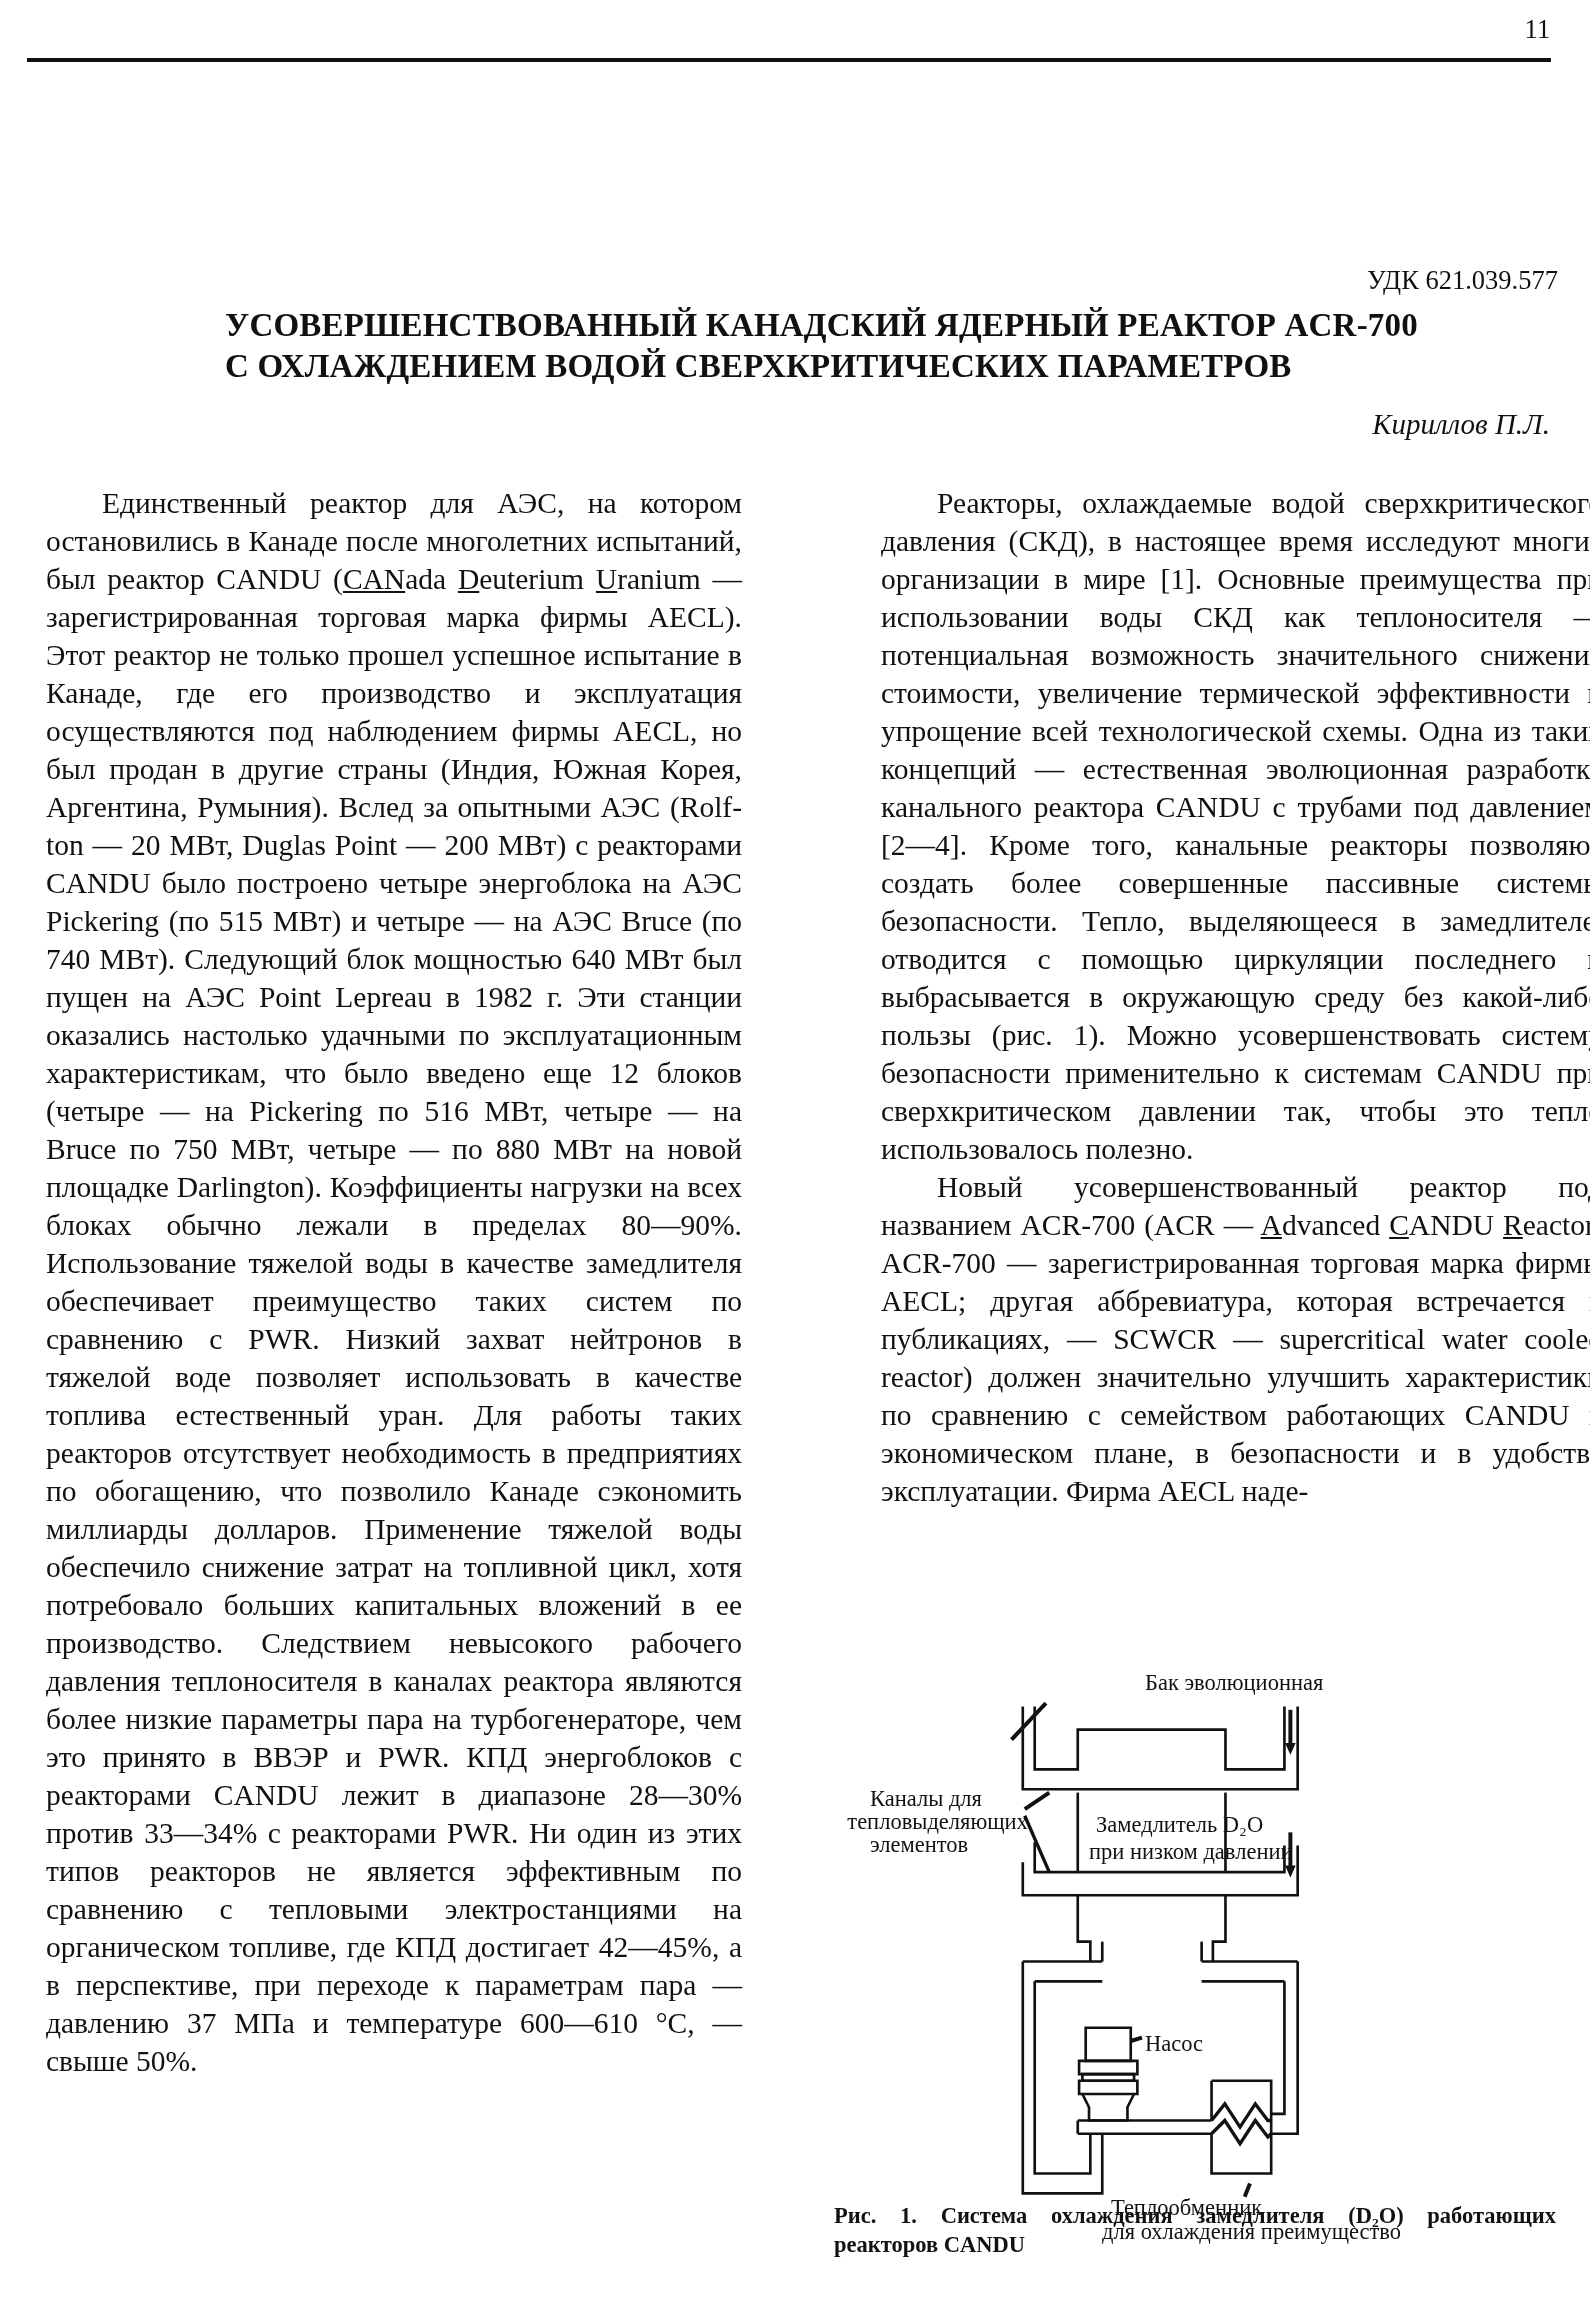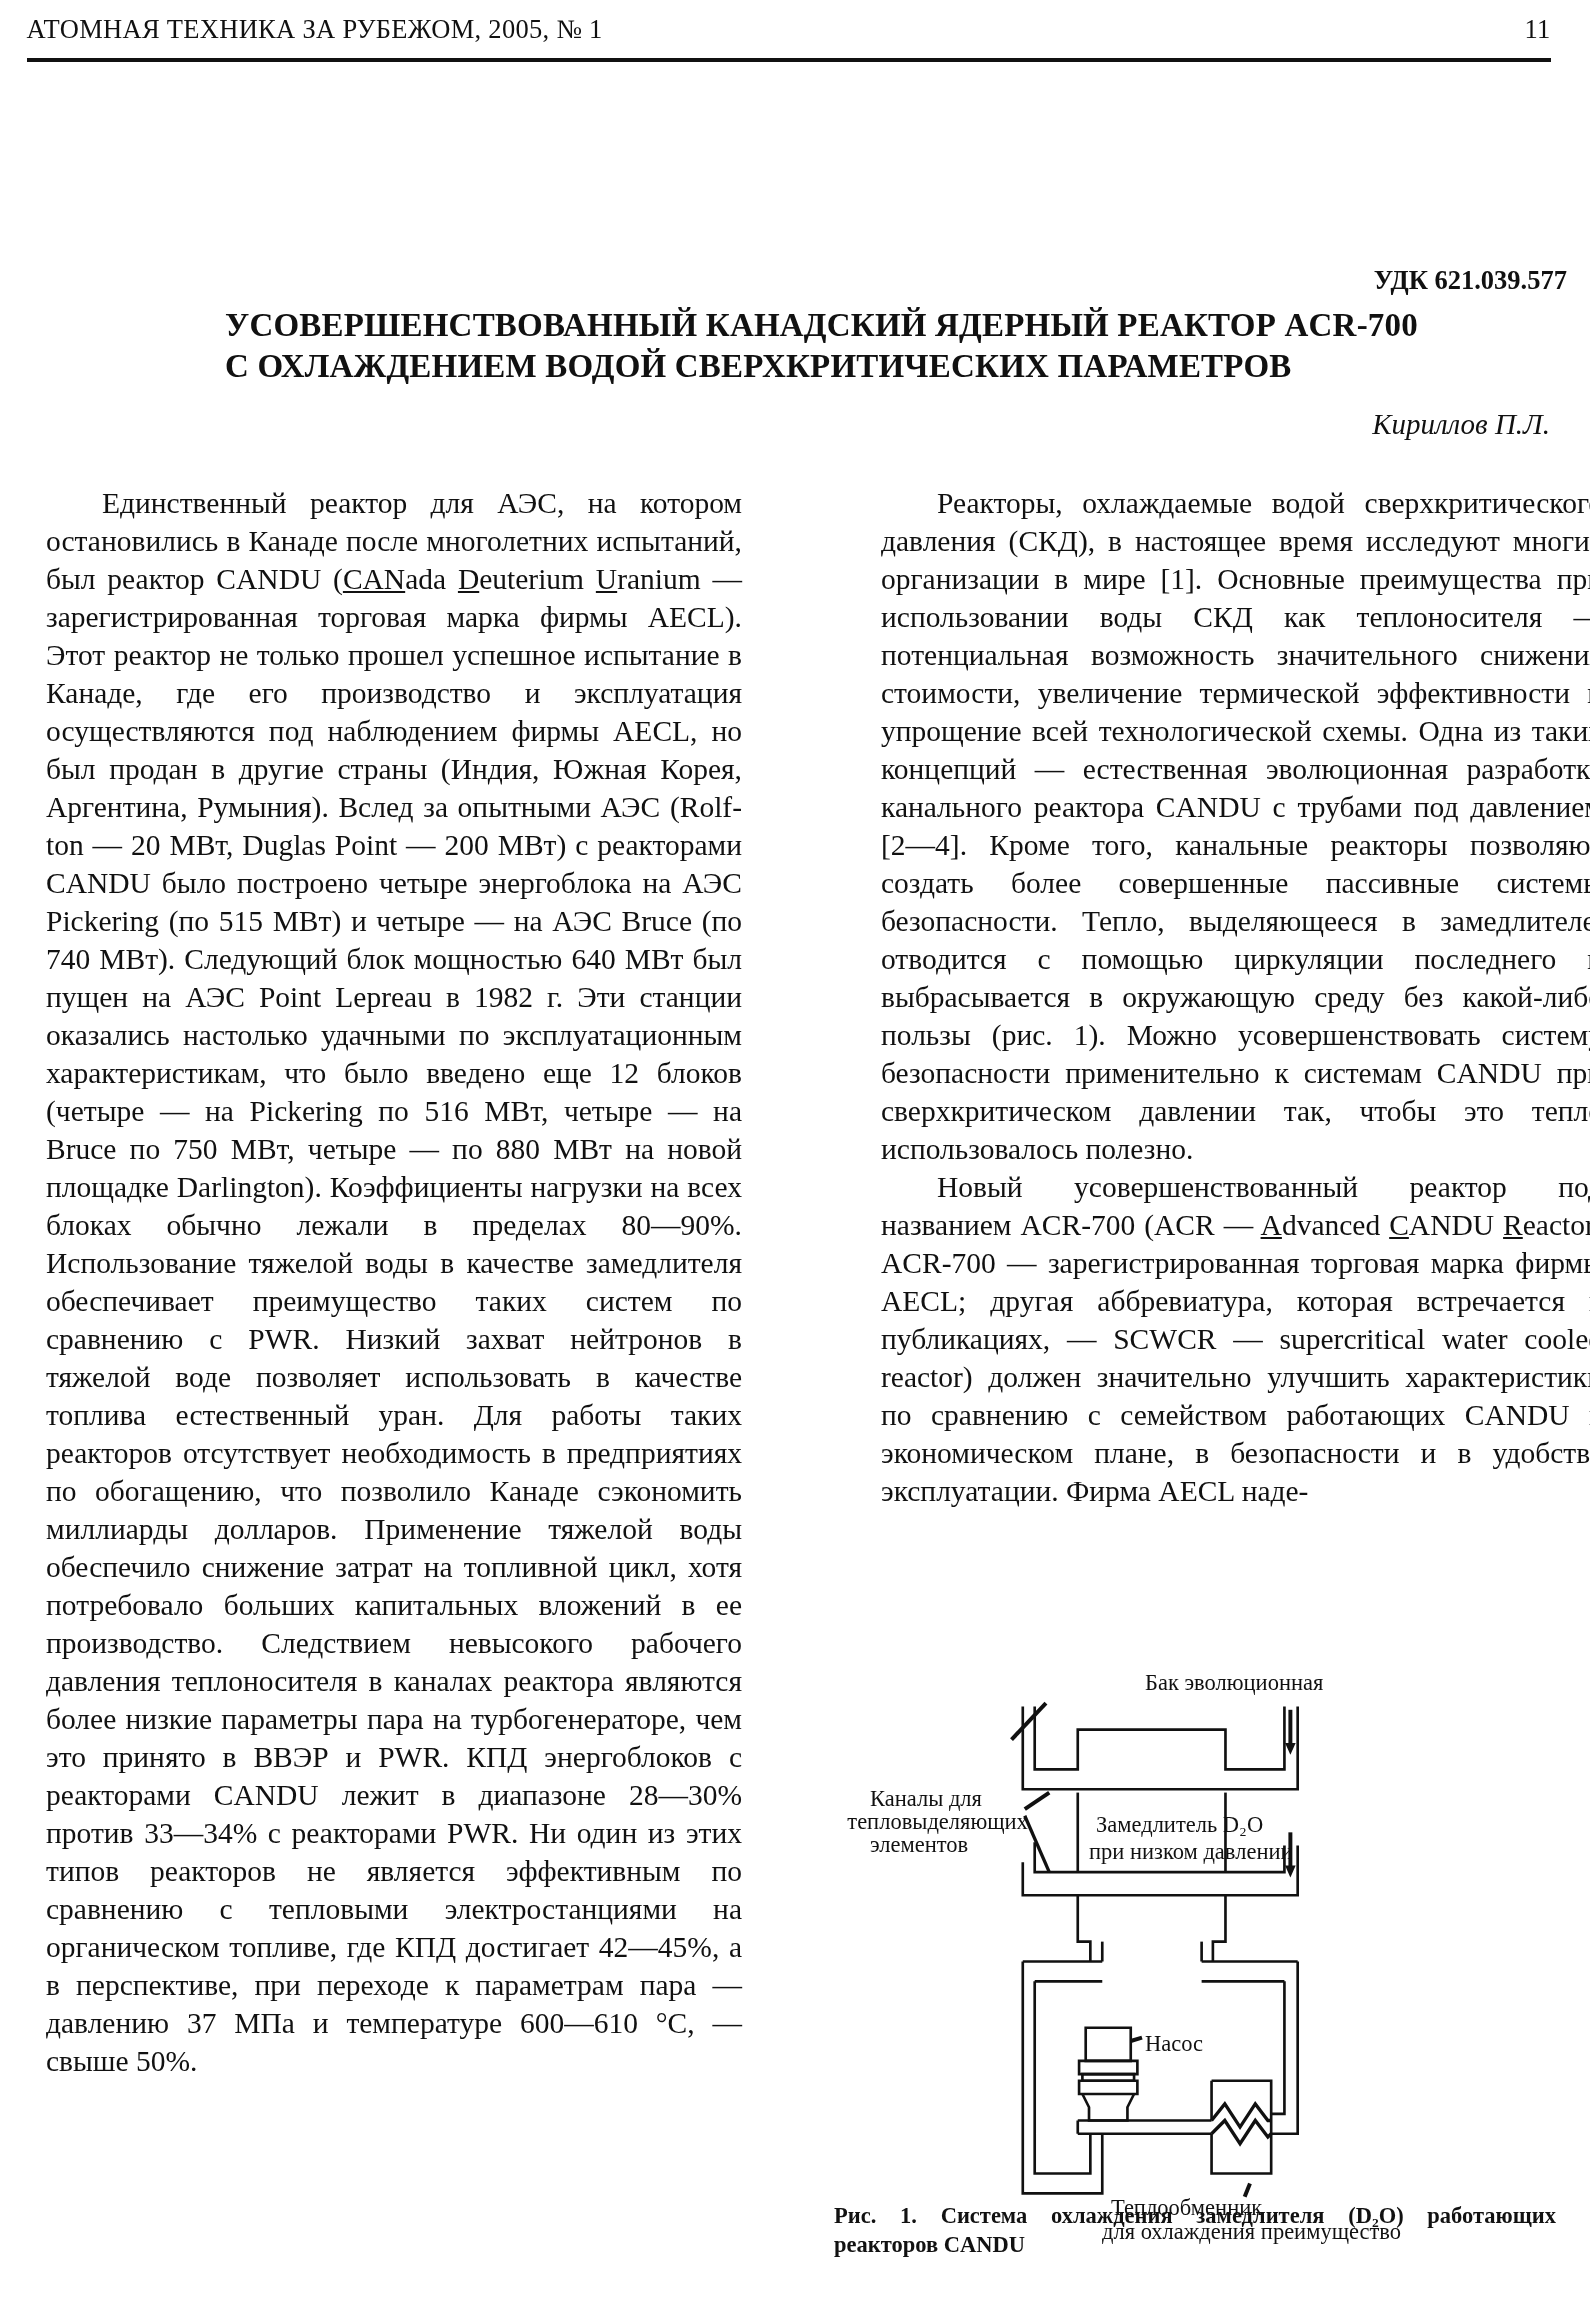--- a/index.html
+++ b/index.html
@@ -7,21 +7,21 @@
     width: 1590px; height: 2319px; position: relative; overflow: hidden;
     font-family: "Liberation Serif", "DejaVu Serif", serif; color: #111;
   }
   .running-head {
     position: absolute; left: 26.5px; top: 9.3px; width: 1524px; height: 40px;
     font-size: 26.5px; line-height: 40px; letter-spacing: 0.3px;
   }
   .running-head .page-no { position: absolute; right: 0; top: 0; }
   .head-rule { position: absolute; left: 26.5px; top: 58px; width: 1524px; height: 4px; background: #111; }
 
-  .udc { position: absolute; right: 23px; top: 265px; font-size: 26.5px; font-weight: bold; text-align: center; }
+  .udc { position: absolute; right: 32px; top: 265px; font-size: 26.5px; font-weight: normal; text-align: center; }
   .title {
     position: absolute; right: 40px; top: 305px; width: 1325px; text-align: left;
     font-size: 33px; font-weight: bold; line-height: 41px; letter-spacing: 0.2px;
   }
   .author { position: absolute; right: 40px; top: 408px; font-size: 29px; font-style: italic; }
 
   .col {
     position: absolute; top: 484px; font-size: 29.5px; line-height: 38px;
     text-align: justify; hyphens: manual;
   }
@@ -35,21 +35,20 @@
   .fig-label { position: absolute; font-size: 22.5px; line-height: 26.5px; white-space: nowrap; }
   .caption {
     position: absolute; left: 834px; top: 2201px; width: 722px;
     font-size: 22.5px; line-height: 29px; font-weight: bold; text-align: justify;
   }
 </style>
 </head>
 <body>
 
 <div class="running-head">
-  <span>АТОМНАЯ ТЕХНИКА ЗА РУБЕЖОМ, 2005, № 1</span>
   <span class="page-no">11</span>
 </div>
 <div class="head-rule"></div>
 
 <div class="udc">УДК 621.039.577</div>
 <div class="title">
   <div>УСОВЕРШЕНСТВОВАННЫЙ КАНАДСКИЙ ЯДЕРНЫЙ РЕАКТОР ACR-700</div>
   <div>С ОХЛАЖДЕНИЕМ ВОДОЙ СВЕРХКРИТИЧЕСКИХ ПАРАМЕТРОВ</div>
 </div>
 <div class="author">Кириллов П.Л.</div>

